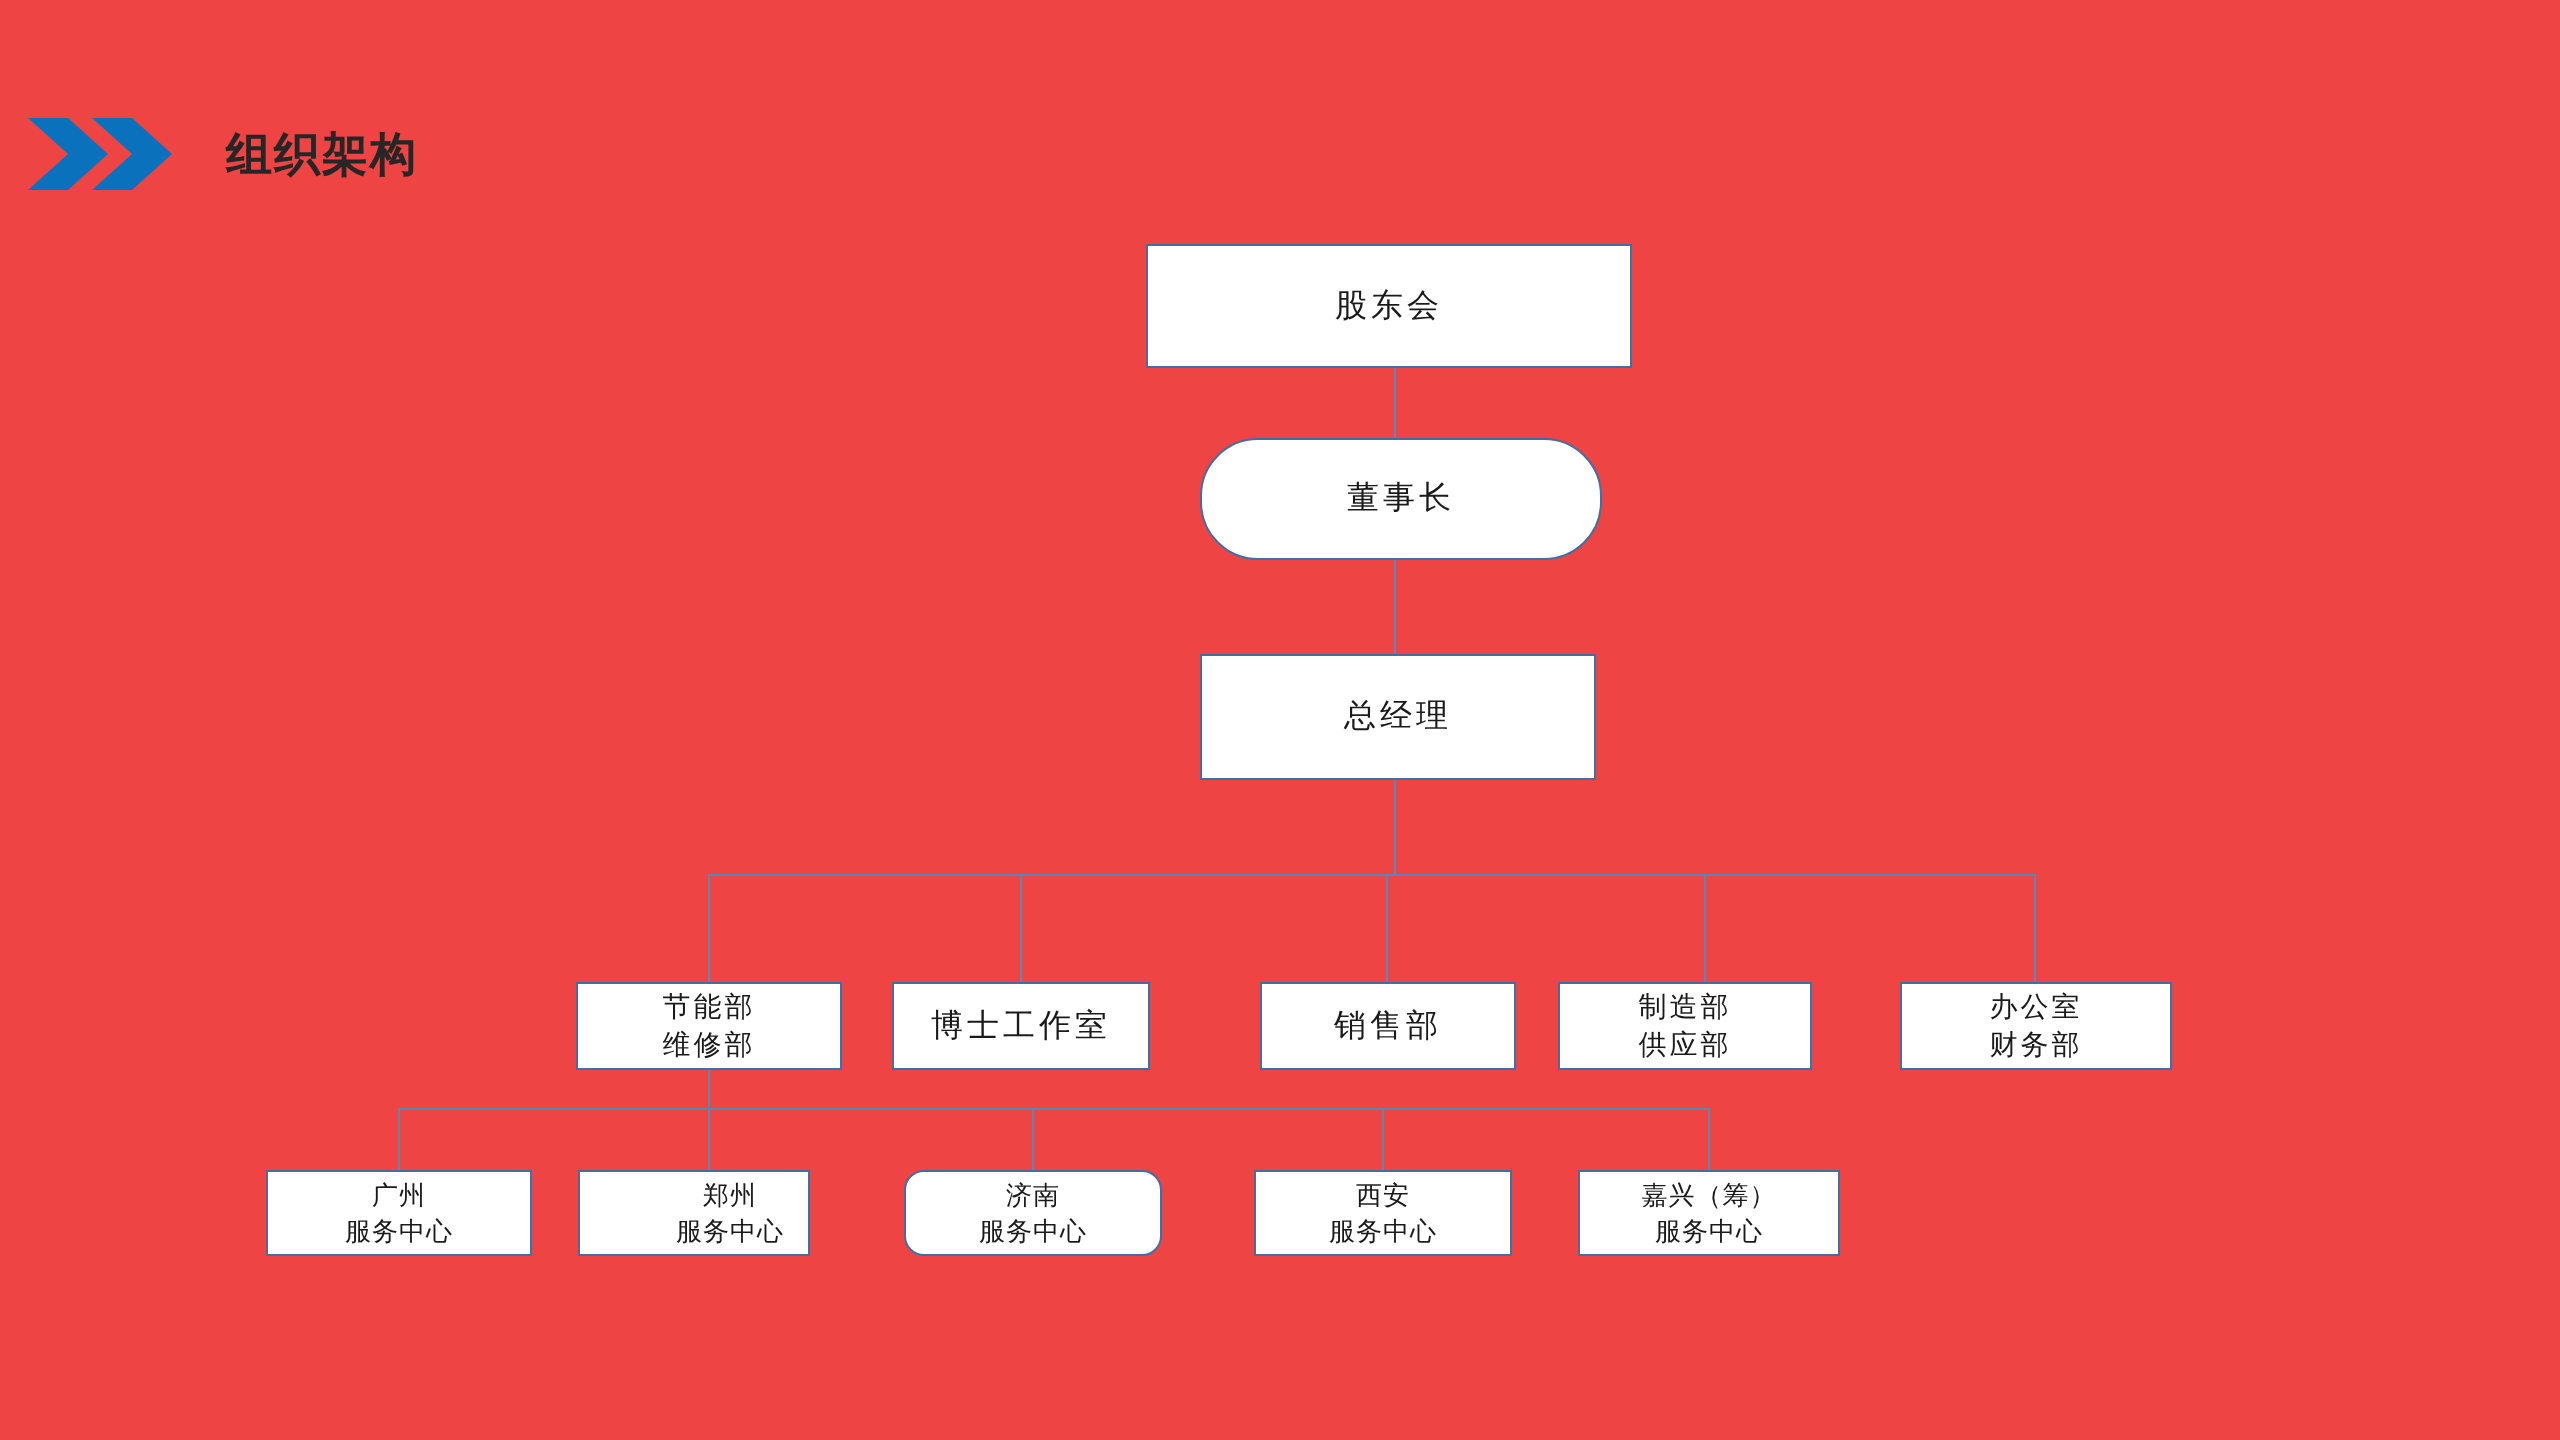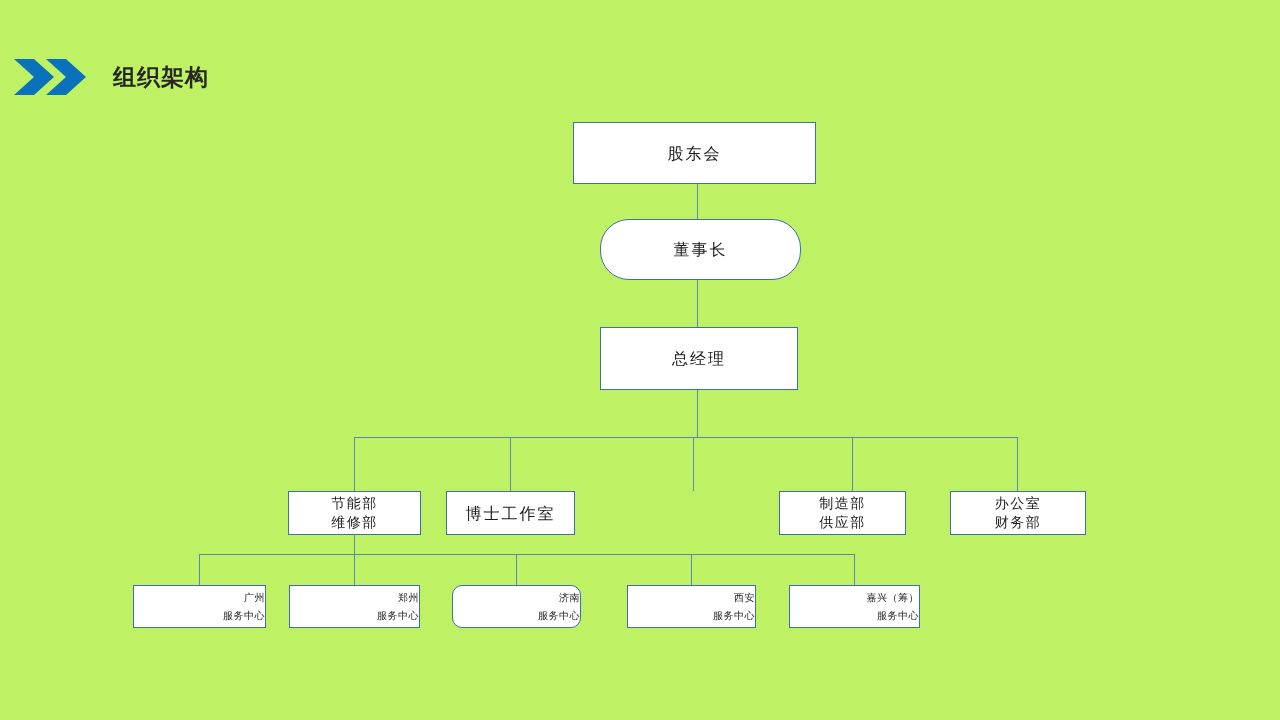--- a/index.html
+++ b/index.html
@@ -7,21 +7,21 @@
     padding: 0;
     background: #ffffff;
   }
   body {
     font-family: "Liberation Sans", "DejaVu Sans", sans-serif;
   }
   #slide {
     position: relative;
     width: 1280px;
     height: 720px;
-    background: #bef264;
+    background: #ef4444;
     overflow: hidden;
     text-decoration: underline;
   }
 
   
   #header {
     position: absolute;
     left: 0;
     top: 46px;
     width: 100%;
@@ -65,24 +65,23 @@
   }
   .node .ln {
     display: block;
   }
   .node.two-line {
     font-size: 14px;
     line-height: 19px;
     letter-spacing: 1.5px;
   }
   .node.leaf {
-    font-size: 10px;
+    font-size: 13px;
     line-height: 18px;
     letter-spacing: 0.5px;
-    align-items: flex-end;
   }
 
   
   .conn {
     position: absolute;
     background: #5b87b6;
   }
   .conn.v { width: 1px; }
   .conn.h { height: 1px; }
 </style>
@@ -138,37 +137,40 @@
   </div>
 
   <div class="node" style="left:600px; top:327px; width:198px; height:63px;">
     <span class="ln">总经理</span>
   </div>
 
   <div class="node" style="left:446px; top:491px; width:129px; height:44px;">
     <span class="ln">博士工作室</span>
   </div>
 
+  <div class="node" style="left:630px; top:491px; width:128px; height:44px;">
+    <span class="ln">销售部</span>
+  </div>
 
   <div class="node two-line" style="left:779px; top:491px; width:127px; height:44px;">
     <span class="ln">制造部</span>
     <span class="ln">供应部</span>
   </div>
 
   <div class="node two-line" style="left:950px; top:491px; width:136px; height:44px;">
     <span class="ln">办公室</span>
     <span class="ln">财务部</span>
   </div>
 
   <div class="node leaf" style="left:133px; top:585px; width:133px; height:43px;">
     <span class="ln">广州</span>
     <span class="ln">服务中心</span>
   </div>
 
-  <div class="node leaf" style="left:289px; top:585px; width:131px; height:43px;padding-left:36px;">
+  <div class="node leaf" style="left:289px; top:585px; width:116px; height:43px;padding-left:36px;">
     <span class="ln">郑州</span>
     <span class="ln">服务中心</span>
   </div>
 
   <div class="node leaf" style="left:452px; top:585px; width:129px; height:43px;border-radius:10px;">
     <span class="ln">济南</span>
     <span class="ln">服务中心</span>
   </div>
 
   <div class="node leaf" style="left:627px; top:585px; width:129px; height:43px;">

